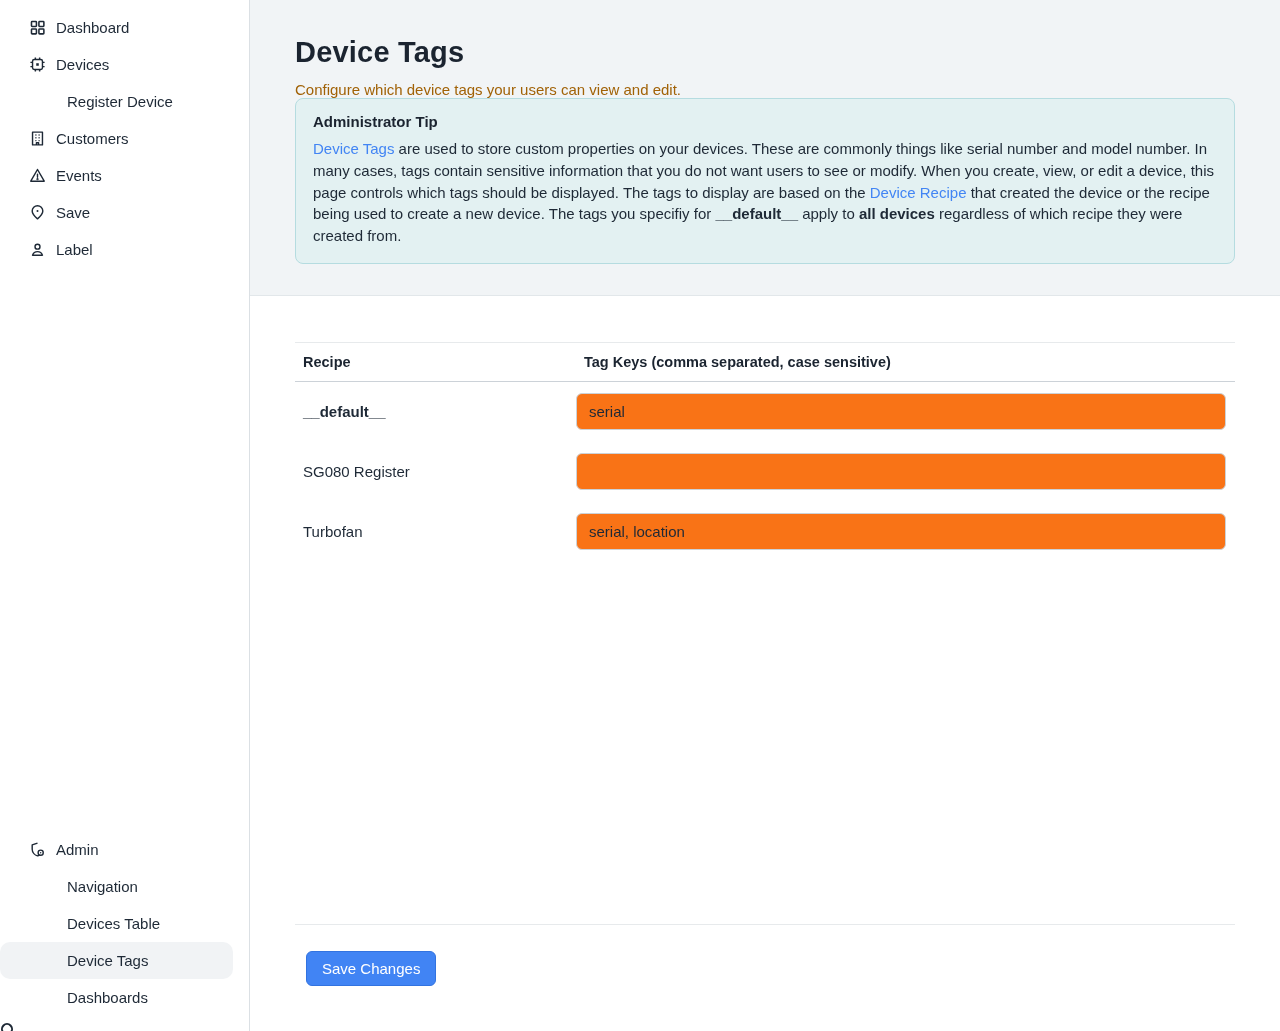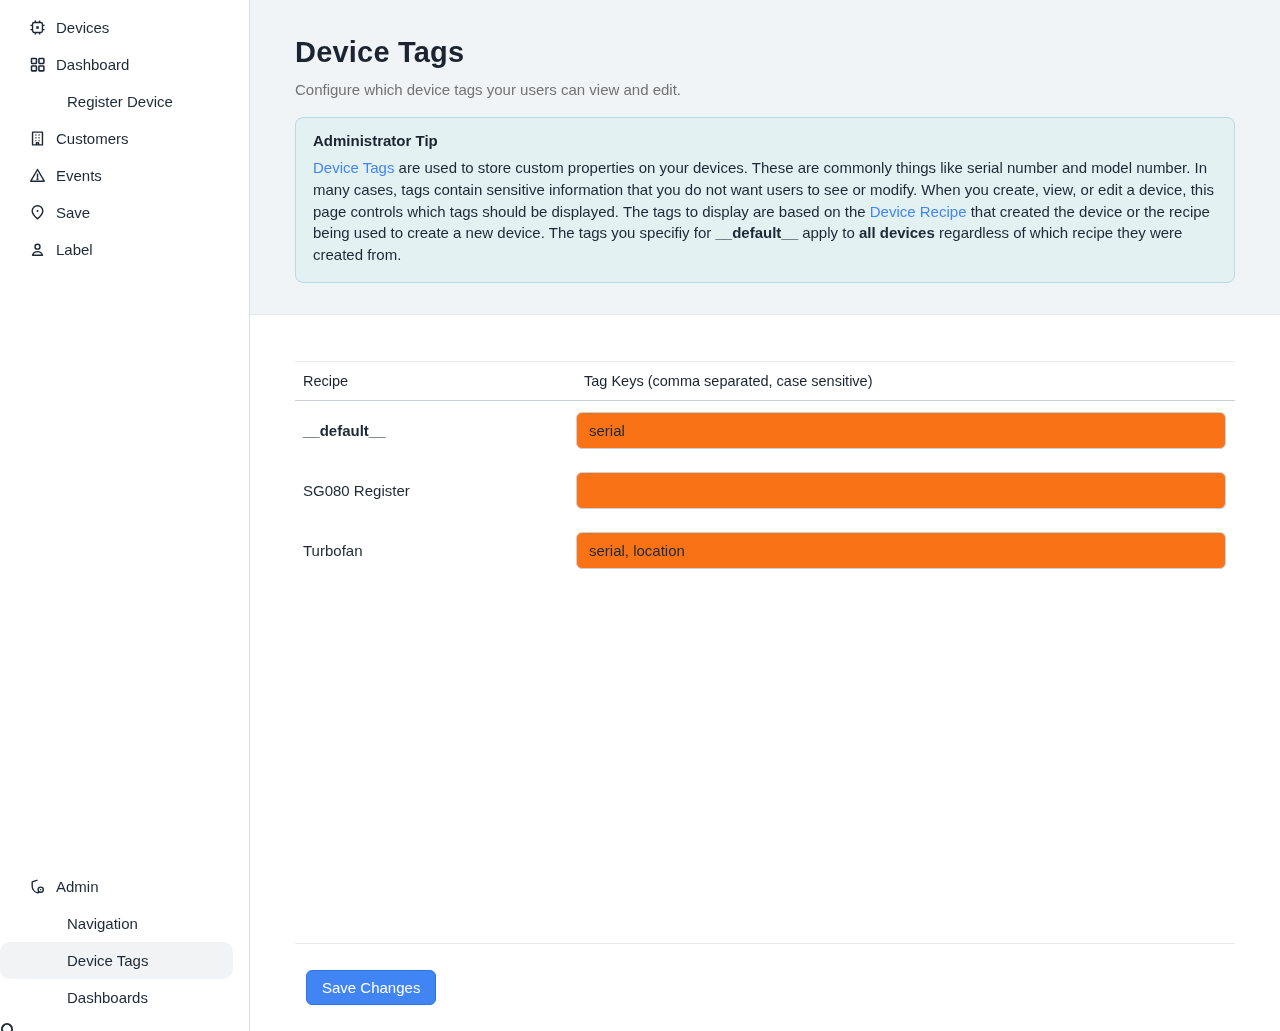--- a/index.html
+++ b/index.html
@@ -71,24 +71,23 @@
   }
   .page-title {
     font-size: 29px;
     font-weight: 700;
     color: #1b2430;
     letter-spacing: 0.2px;
   }
   .page-subtitle {
     margin-top: 12px;
     font-size: 15px;
-    color: #737373;
+    color: #a16207;
   }
   .tip-box {
-    margin-top: 19px;
     background: #e3f1f2;
     border: 1px solid #b5dce0;
     border-radius: 8px;
     padding: 14px 17px 16px 17px;
   }
   .tip-title {
     font-weight: 700;
     font-size: 15px;
     margin-bottom: 8px;
     color: #1b2430;
@@ -105,21 +104,21 @@
   .content { padding: 0 45px; flex: 1; }
   .tag-table { margin-top: 46px; border-top: 1px solid #e7eaec; }
   .t-head {
     display: grid;
     grid-template-columns: 281px 1fr;
     border-bottom: 1px solid #ccd2d8;
     padding: 11px 0;
   }
   .t-head .th {
     font-size: 14.5px;
-    font-weight: 400;
+    font-weight: 700;
     color: #1b2430;
     padding-left: 8px;
   }
   .t-row {
     display: grid;
     grid-template-columns: 281px 1fr;
     align-items: center;
     height: 60px;
   }
   .t-row .recipe-cell { font-size: 15px; padding-left: 8px; color: #1e2936; }
@@ -153,41 +152,41 @@
     margin-left: 11px;
   }
 </style>
 </head>
 <body>
 
 <aside class="sidebar">
 
   <div class="nav-item">
     <span class="icn">
-      <svg viewBox="0 0 24 24" fill="none" stroke="#1e2936" stroke-width="2" stroke-linejoin="round">
-        <rect x="5" y="5" width="14" height="14" rx="2.5"></rect>
-        <rect x="10.2" y="10.2" width="3.6" height="3.6" fill="#1e2936" stroke="none"></rect>
-        <path d="M9 2v3M15 2v3M9 19v3M15 19v3M2 9h3M2 15h3M19 9h3M19 15h3"></path>
-      </svg>
-    </span>
-    <span>Devices</span>
-  </div>
-
-  <div class="nav-item">
-    <span class="icn">
       <svg viewBox="0 0 24 24" fill="none" stroke="#1e2936" stroke-width="2.2" stroke-linejoin="round">
         <rect x="3.5" y="3.5" width="7" height="7" rx="1"></rect>
         <rect x="14" y="3.5" width="7" height="7" rx="1"></rect>
         <rect x="3.5" y="14" width="7" height="7" rx="1"></rect>
         <rect x="14" y="14" width="7" height="7" rx="1"></rect>
       </svg>
     </span>
     <span>Dashboard</span>
   </div>
 
+  <div class="nav-item">
+    <span class="icn">
+      <svg viewBox="0 0 24 24" fill="none" stroke="#1e2936" stroke-width="2" stroke-linejoin="round">
+        <rect x="5" y="5" width="14" height="14" rx="2.5"></rect>
+        <rect x="10.2" y="10.2" width="3.6" height="3.6" fill="#1e2936" stroke="none"></rect>
+        <path d="M9 2v3M15 2v3M9 19v3M15 19v3M2 9h3M2 15h3M19 9h3M19 15h3"></path>
+      </svg>
+    </span>
+    <span>Devices</span>
+  </div>
+
   <div class="nav-item sub">
     <span>Register Device</span>
   </div>
 
   <div class="nav-item">
     <span class="icn">
       <svg viewBox="0 0 24 24" fill="none" stroke="#1e2936" stroke-width="2" stroke-linejoin="round">
         <rect x="5" y="3" width="14" height="18"></rect>
         <path d="M9 7h1.5M13.5 7h1.5M9 11h1.5M13.5 11h1.5M9 15h1.5M13.5 15h1.5M10.5 21v-3h3v3"></path>
       </svg>
@@ -237,20 +236,23 @@
       </svg>
     </span>
     <span>Admin</span>
   </div>
 
 
   <div class="nav-item sub">
     <span>Navigation</span>
   </div>
 
+  <div class="nav-item sub">
+    <span>Devices Table</span>
+  </div>
 
   <div class="nav-item sub active">
     <span>Device Tags</span>
   </div>
 
   <div class="nav-item sub">
     <span>Dashboards</span>
   </div>
 
   <div style="height:15px; position:relative;">

